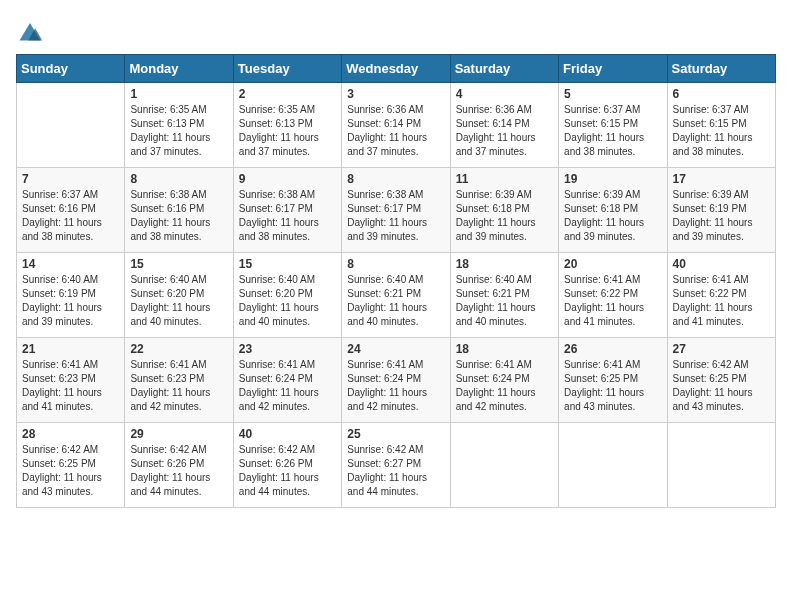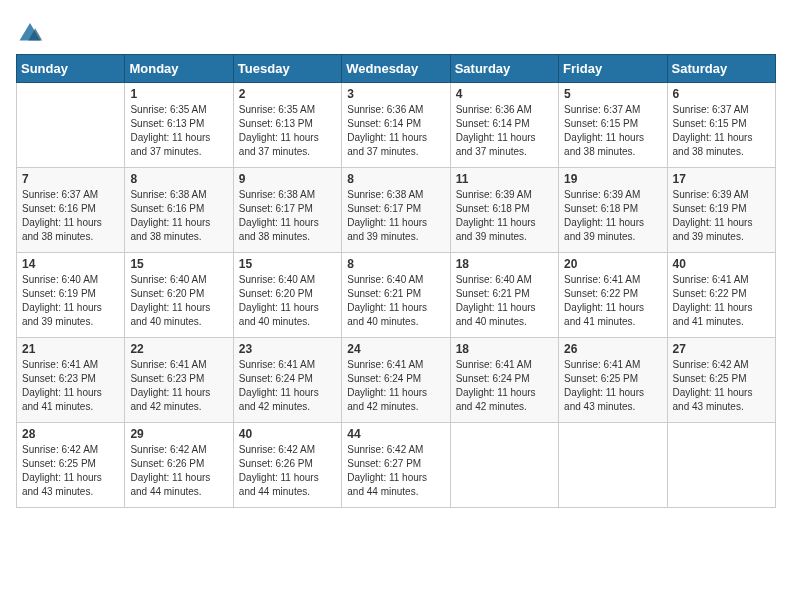--- a/index.html
+++ b/index.html
@@ -254,21 +254,21 @@
           </td>
           <td>
             <span class="day-num">29</span>
             <div class="cell-text">Sunrise: 6:42 AM<br>Sunset: 6:26 PM<br>Daylight: 11 hours<br>and 44 minutes.</div>
           </td>
           <td>
             <span class="day-num">40</span>
             <div class="cell-text">Sunrise: 6:42 AM<br>Sunset: 6:26 PM<br>Daylight: 11 hours<br>and 44 minutes.</div>
           </td>
           <td>
-            <span class="day-num">44</span>
+            <span class="day-num">25</span>
             <div class="cell-text">Sunrise: 6:42 AM<br>Sunset: 6:27 PM<br>Daylight: 11 hours<br>and 44 minutes.</div>
           </td>
           <td class="empty-cell"></td>
           <td class="empty-cell"></td>
           <td class="empty-cell"></td>
         </tr>
       </tbody>
   </table>
 </div>
 

